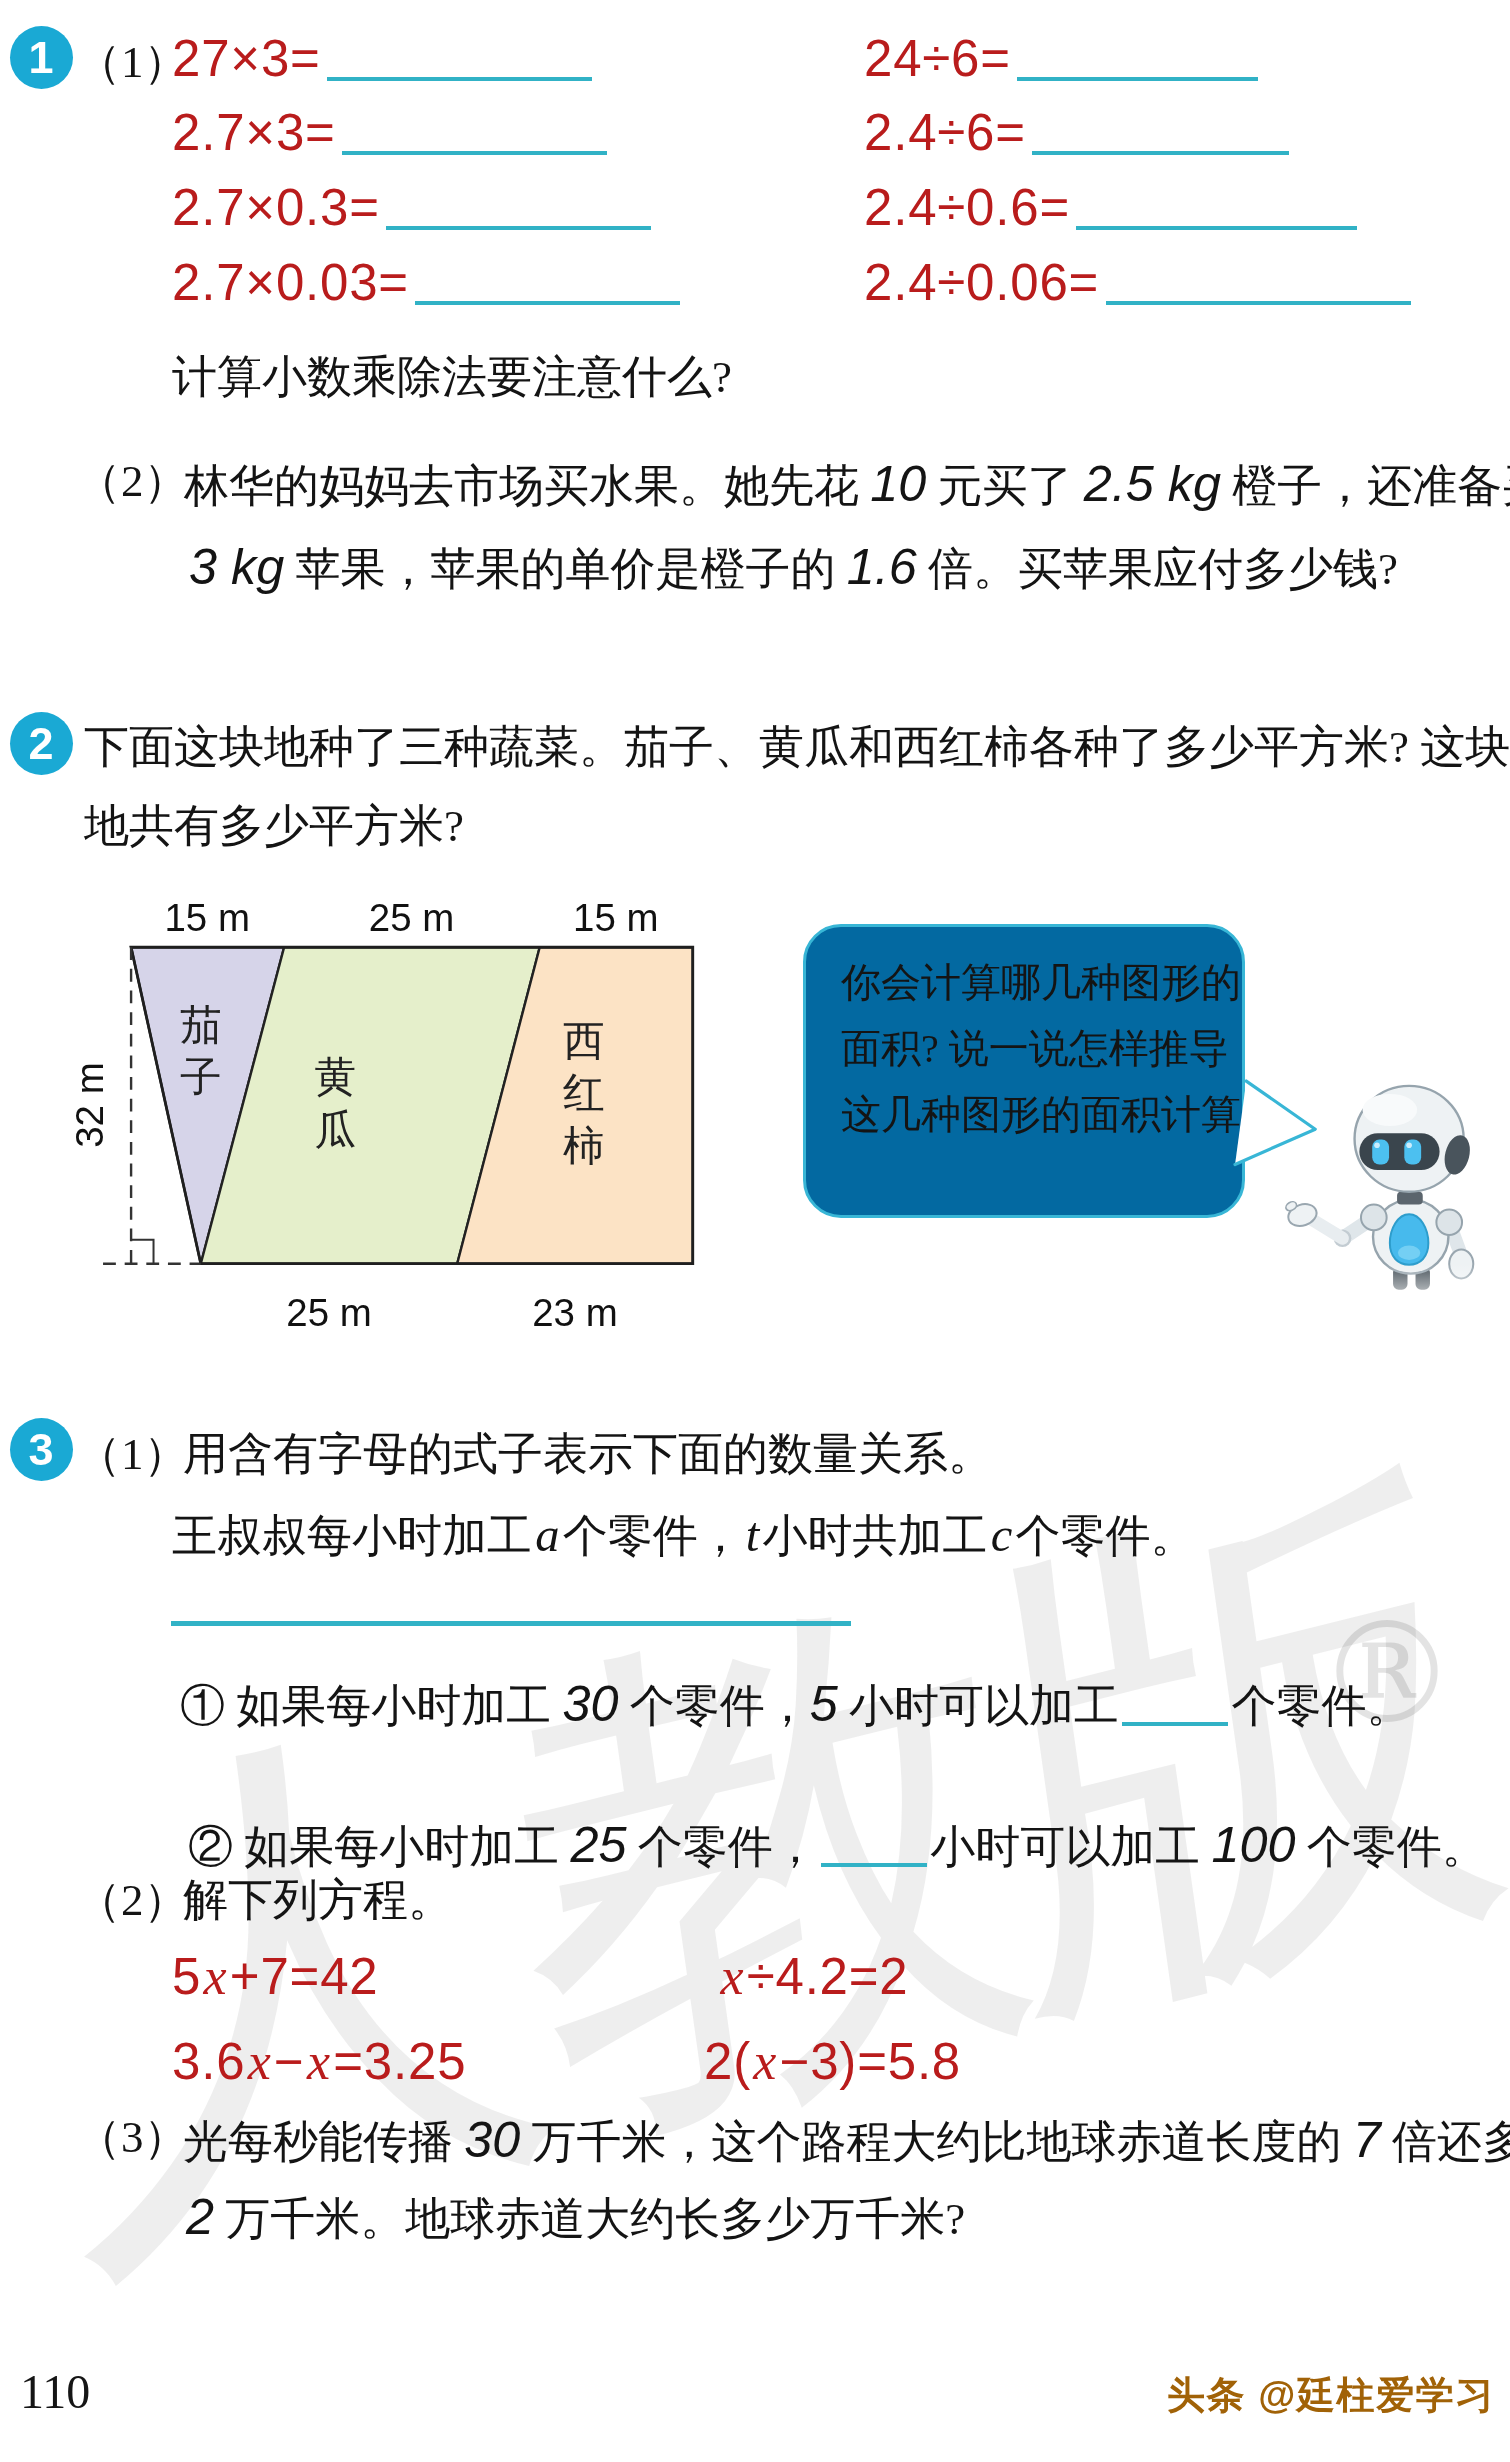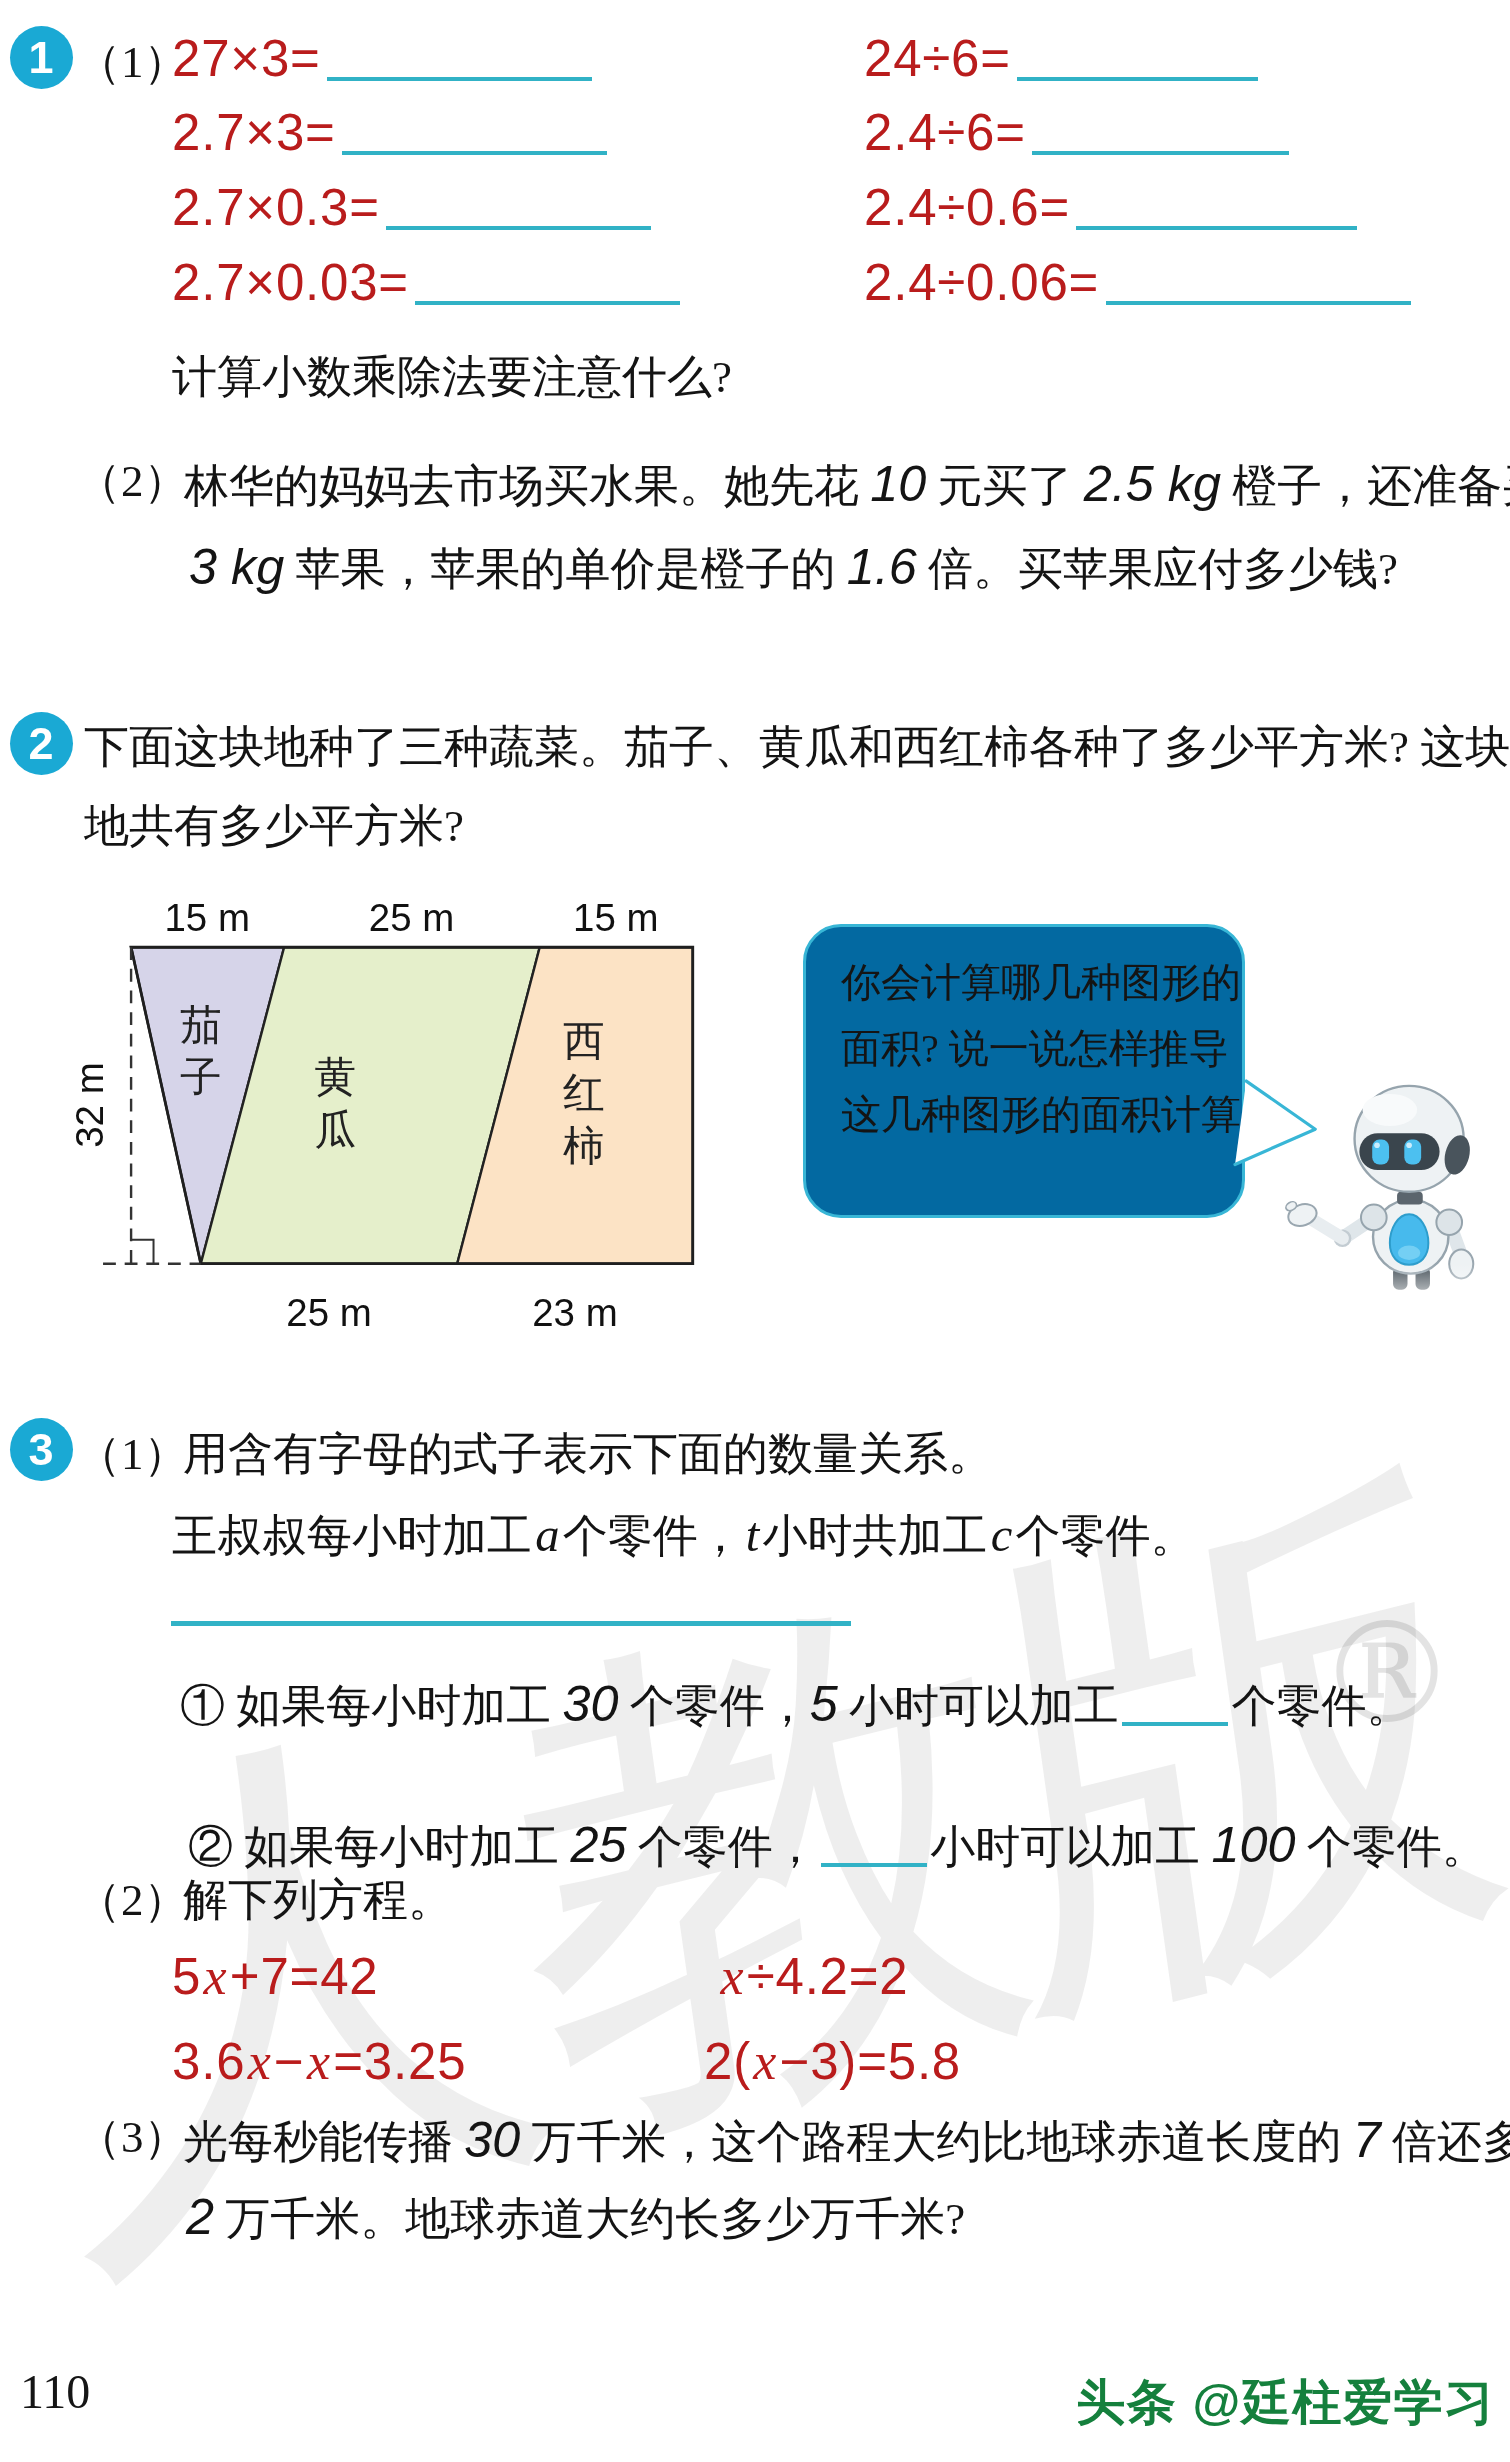--- a/index.html
+++ b/index.html
@@ -24,22 +24,22 @@
   .longline{position:absolute;width:680px;height:4.8px;background:#31b2c6;}
   .bubble{position:absolute;left:803px;top:924px;width:401px;height:265px;
           border:3.2px solid #38b6d6;border-radius:38px;padding:22.5px 0 0 35px;background:#0369a1;}
   .bubble div{font-size:40px;line-height:66px;white-space:nowrap;}
   .wm-text{position:absolute;left:24px;top:1604px;font-size:513px;line-height:1;
            font-family:"DejaVu Serif",serif;color:rgba(90,90,90,0.10);
            transform:rotate(-14deg) skewX(-6deg);letter-spacing:-22.5px;z-index:0;}
   .wm-reg{position:absolute;left:1317px;top:1592px;font-size:140px;
           font-family:"DejaVu Serif",serif;color:rgba(0,0,0,0.11);z-index:0;}
   .footer-page{position:absolute;left:20px;top:2364px;font-size:48px;font-family:"Liberation Serif",serif;}
-  .footer-credit{position:absolute;right:16px;top:2370px;font-size:49px;font-weight:bold;
-                 font-family:"Liberation Sans",sans-serif;letter-spacing:1.6px;color:#15803d;}
+  .footer-credit{position:absolute;right:16px;top:2370px;font-size:38px;font-weight:bold;
+                 font-family:"Liberation Sans",sans-serif;letter-spacing:1.6px;color:#a16207;}
   svg text{font-family:"Liberation Sans",sans-serif;}
   svg text.zh{font-family:"Liberation Serif",serif;}
   section{position:absolute;left:0;top:0;z-index:1;}
 </style>
 </head>
 <body>
 
 <div id="page">
 
   <div class="wm-text">人教版</div>

